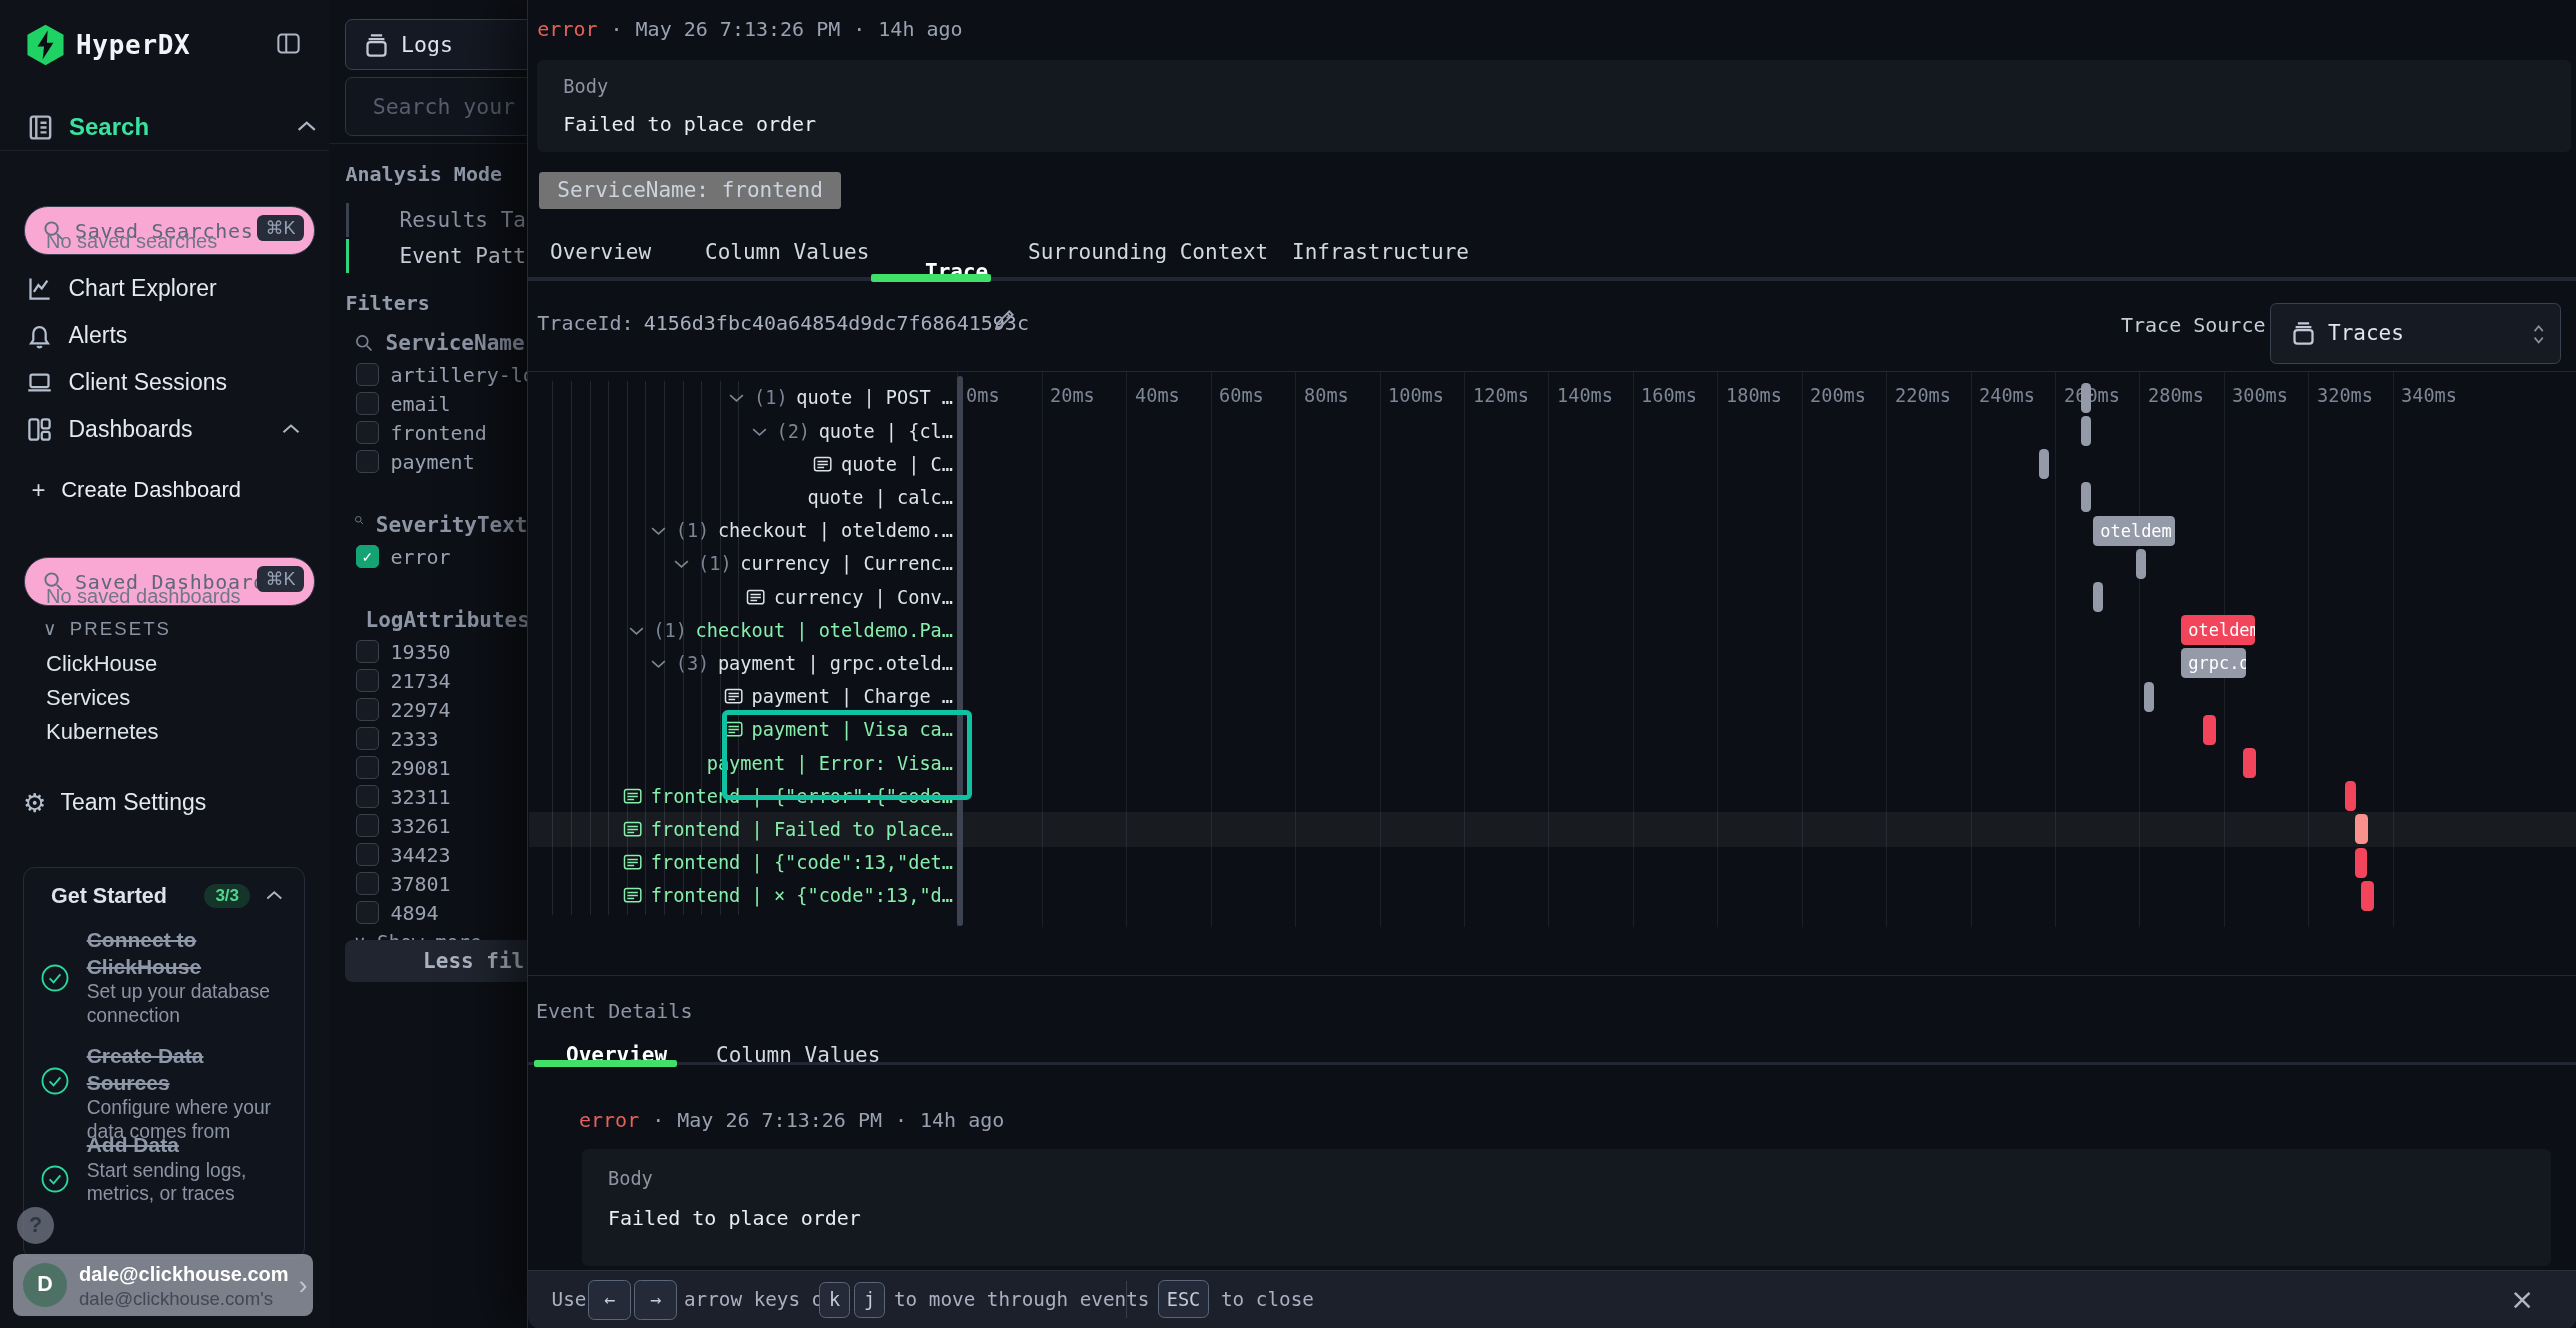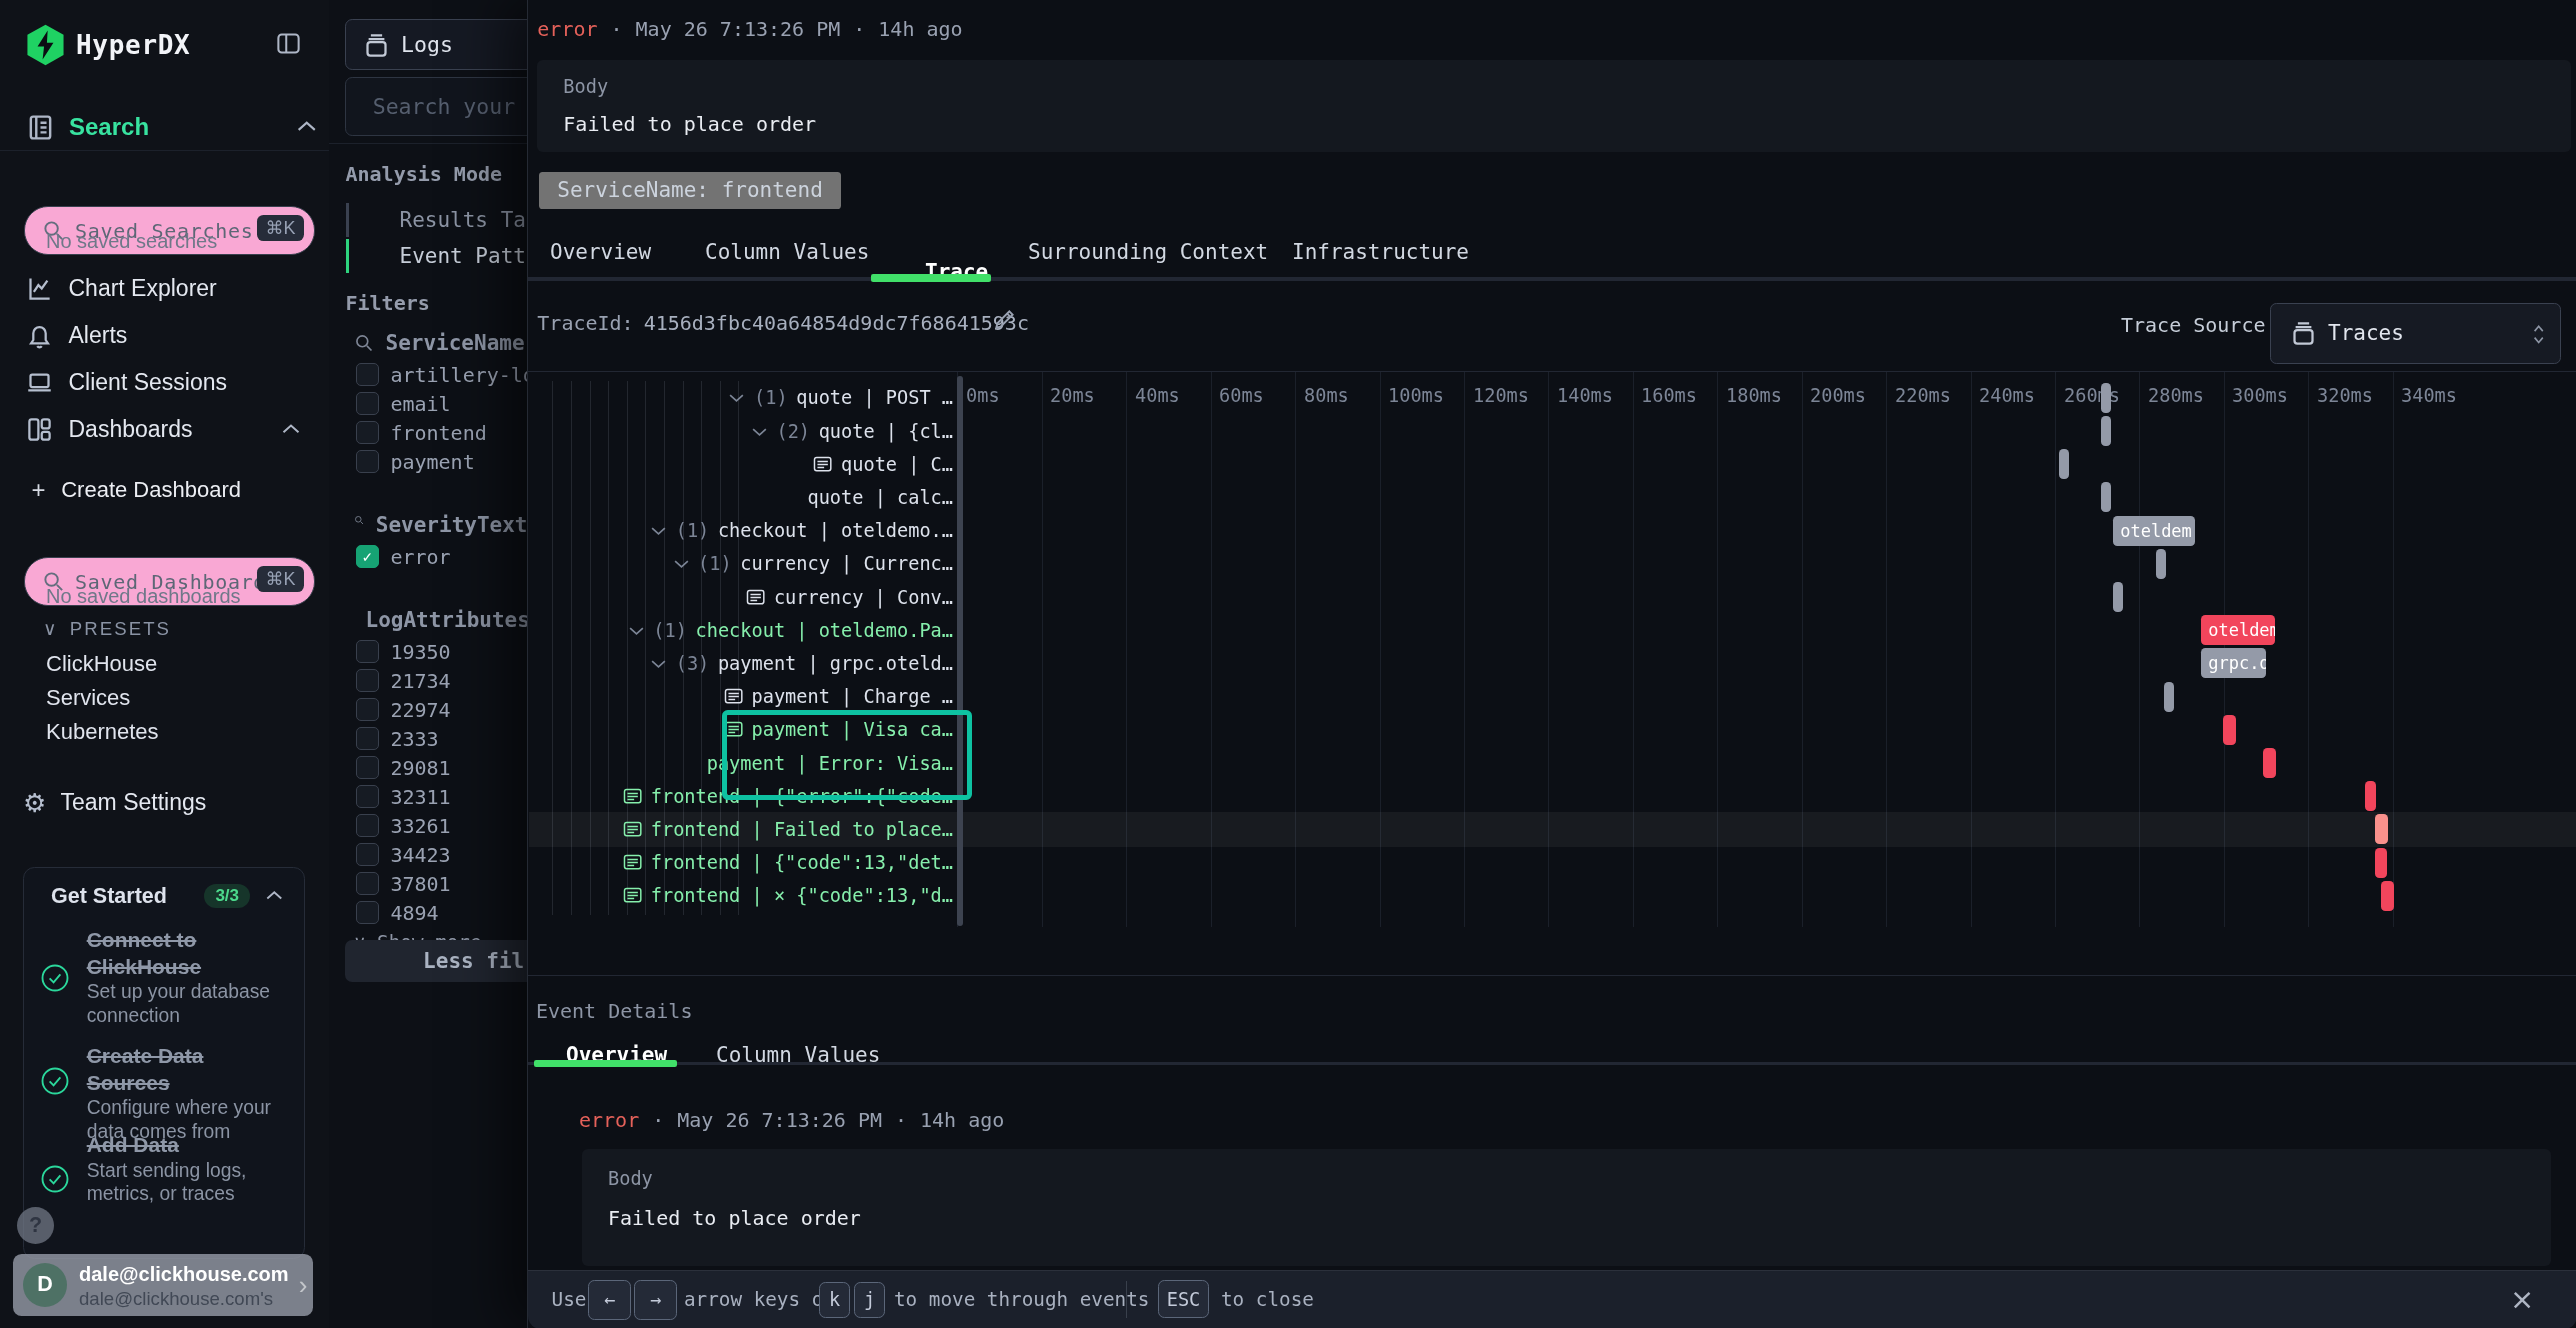--- a/index.html
+++ b/index.html
@@ -140,21 +140,21 @@
   .thumb{position:absolute;left:429px;top:4.3px;width:5.7px;height:550px;background:#3d4350;border-radius:2.9px;z-index:4;}
   .rowband{position:absolute;left:1.4px;right:0;top:440px;height:35px;background:rgba(255,255,255,.05);}
   .trow{position:absolute;left:0;width:425px;height:33px;display:flex;align-items:center;justify-content:flex-end;
         gap:8.6px;font-size:18.6px;z-index:3;white-space:nowrap;}
   .trow .cnt{color:#7c8596;}
   .trow .rchev{width:17px;height:10px;color:#7c8596;}
   .trow .licon{width:19.3px;height:16.5px;}
   .trow.ok .txt,.trow.ok .licon{color:#dde2ec;}
   .trow.err .txt,.trow.err .licon{color:#86efac;}
   .bar{position:absolute;height:30px;border-radius:4.3px;z-index:2;overflow:hidden;line-height:30px;
-       padding-left:7.2px;font-size:17px;color:#fff;box-sizing:border-box;white-space:nowrap;margin-left:20px;}
+       padding-left:7.2px;font-size:17px;color:#fff;box-sizing:border-box;white-space:nowrap;}
   .bar.gray{background:#949aa8;} .bar.red{background:#f2455c;} .bar.salmon{background:#f9918c;}
   .selbox{position:absolute;left:194px;top:338px;width:240px;height:80px;border:5px solid #0ec2a2;
           border-radius:5.7px;z-index:5;}
   .edhr{position:absolute;left:0;top:975px;width:2049px;height:1.4px;background:#222733;}
   .edtitle{position:absolute;left:7.9px;top:999px;font-size:20px;color:#8d95a5;}
   .tab2{position:absolute;top:1043px;height:27px;font-size:21px;color:#d2d8e2;white-space:nowrap;}
   .tab2.active{color:#fff;font-weight:bold;}
   .ed-ul{position:absolute;left:6.4px;top:1060px;width:143px;height:7.2px;border-radius:2.1px;background:#41e069;z-index:2;}
   .ed-hr2{position:absolute;left:0;top:1062px;width:2049px;height:2.9px;background:#222733;}
 

